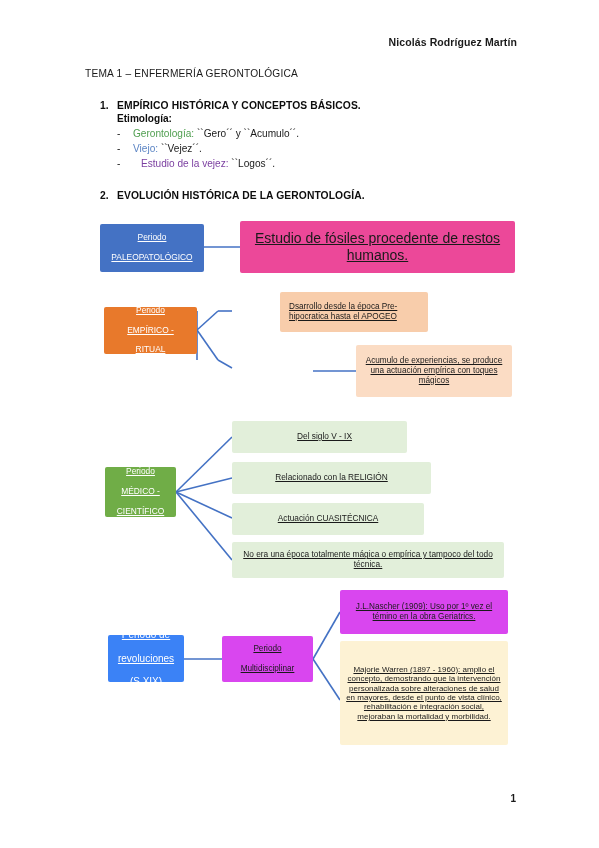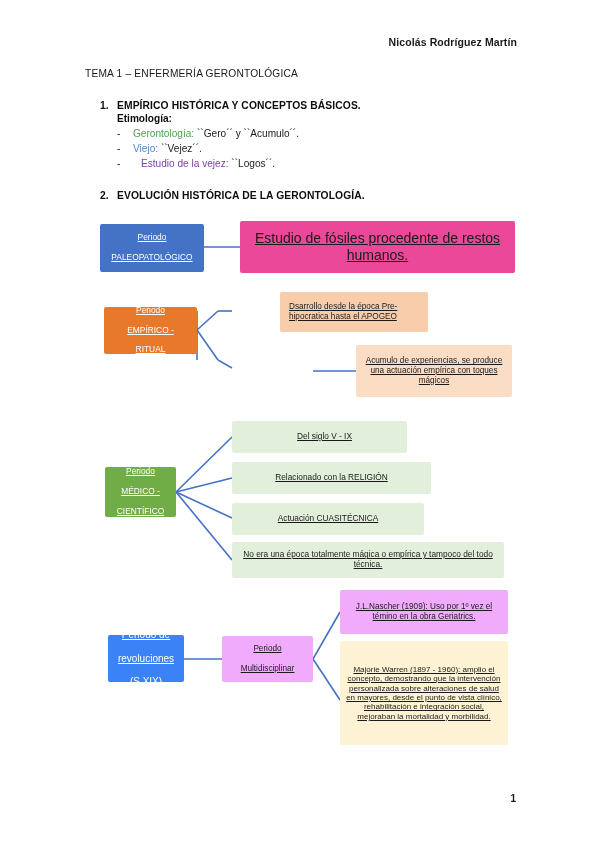--- a/index.html
+++ b/index.html
@@ -91,21 +91,21 @@
   .node span { display: block; width: 100%; }
 
   .n-blue      { background: #4472c4; color: #ffffff; font-size: 8.4px; }
   .n-bluelight { background: #ec4899; color: #1a1a1a; font-size: 14px; }
   .n-orange    { background: #e8792b; color: #ffffff; font-size: 8.4px; }
   .n-peach     { background: #f8cdab; color: #1a1a1a; font-size: 8.2px; }
   .n-peach2    { background: #fbdcc4; color: #1a1a1a; font-size: 8.2px; }
   .n-green     { background: #70ad47; color: #ffffff; font-size: 8.4px; }
   .n-greenlt   { background: #e2efda; color: #1a1a1a; font-size: 8.3px; }
   .n-gold      { background: #3b82f6; color: #ffffff; font-size: 10px; }
-  .n-cream     { background: #f0abfc; color: #1a1a1a; font-size: 8.2px; }
+  .n-cream     { background: #d946ef; color: #1a1a1a; font-size: 8.2px; }
   .n-cream2    { background: #fdf2d4; color: #1a1a1a; font-size: 8.0px; }
 
   .page-num {
     position: absolute;
     right: 83px;
     top: 793px;
     font-size: 10px;
     font-weight: bold;
     color: #1a1a1a;
   }

